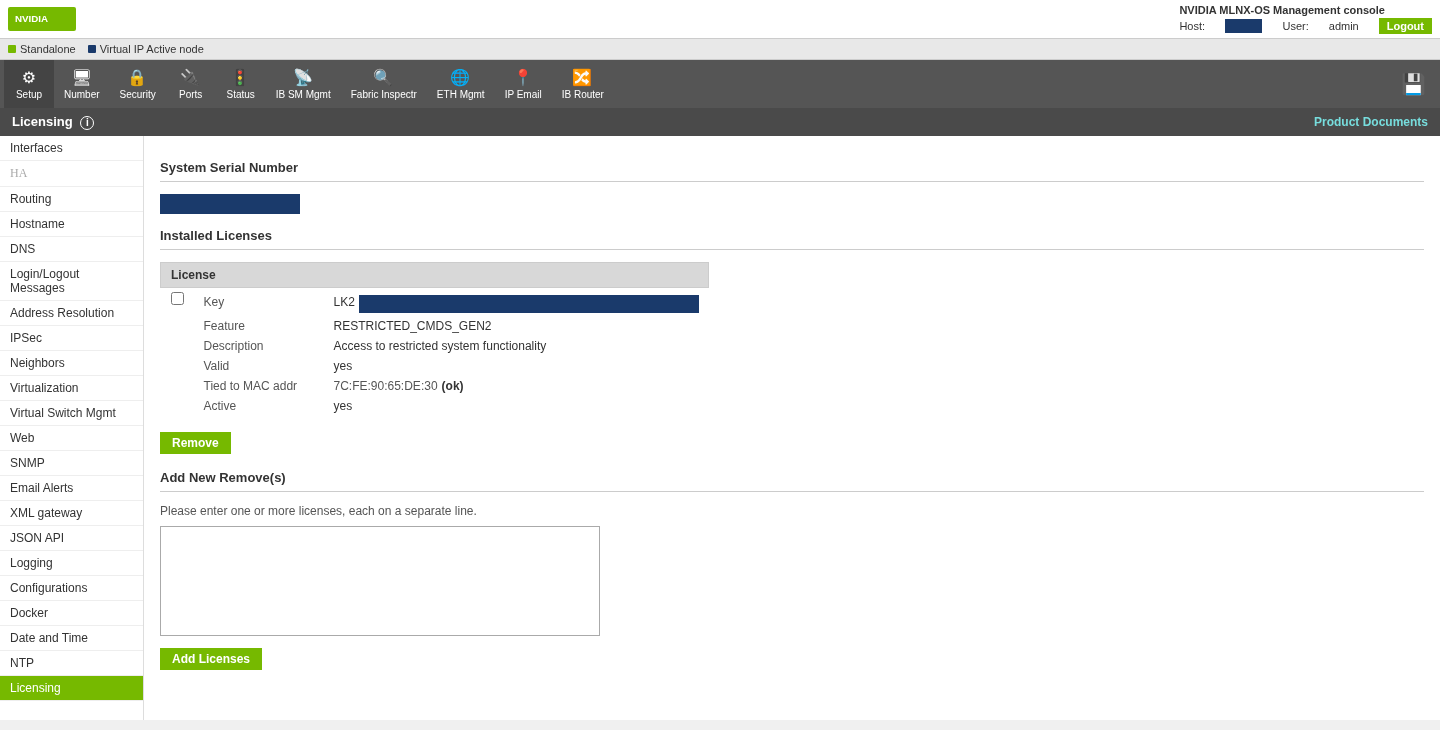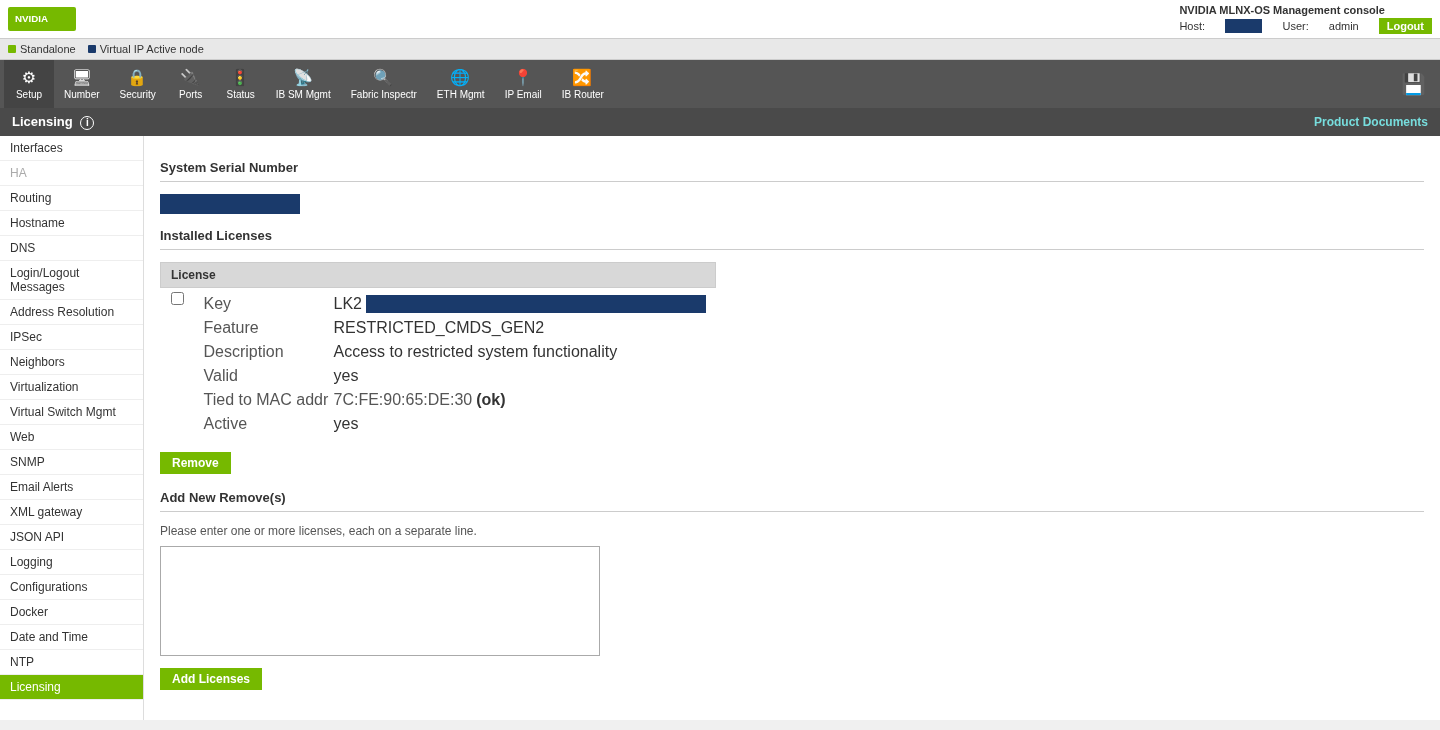--- a/index.html
+++ b/index.html
@@ -132,21 +132,21 @@
       flex-shrink: 0;
     }
     .sidebar-item {
       padding: 5px 10px;
       cursor: pointer;
       font-size: 12px;
       border-bottom: 1px solid #eee;
       color: #333;
     }
     .sidebar-item.active { background: #76b900; color: white; }
-    .sidebar-item.disabled { color: #aaa; cursor: default; }
+    .sidebar-item.disabled { color: #aaa; cursor: default; font-family: Liberation Serif, serif; }
 
     
     .content {
       flex: 1;
       background: #fff;
       padding: 24px 16px;
       overflow-y: auto;
     }
 
     .section-title {
@@ -186,21 +186,21 @@
       padding: 4px 10px;
       vertical-align: top;
       font-size: 12px;
     }
     .license-table tr td:first-child { width: 24px; }
     .license-checkbox { margin: 0; }
 
     .field-row {
       display: flex;
       padding: 3px 0;
-      font-size: 16px;
+      font-size: 12px;
     }
     .field-label { width: 130px; color: #555; }
     .field-value { color: #333; }
     .valid-text { color: #333; }
 
     .mac-addr { color: #555; }
     .ok-badge { color: #333; font-weight: bold; }
 
     .remove-btn {
       background: #76b900;

